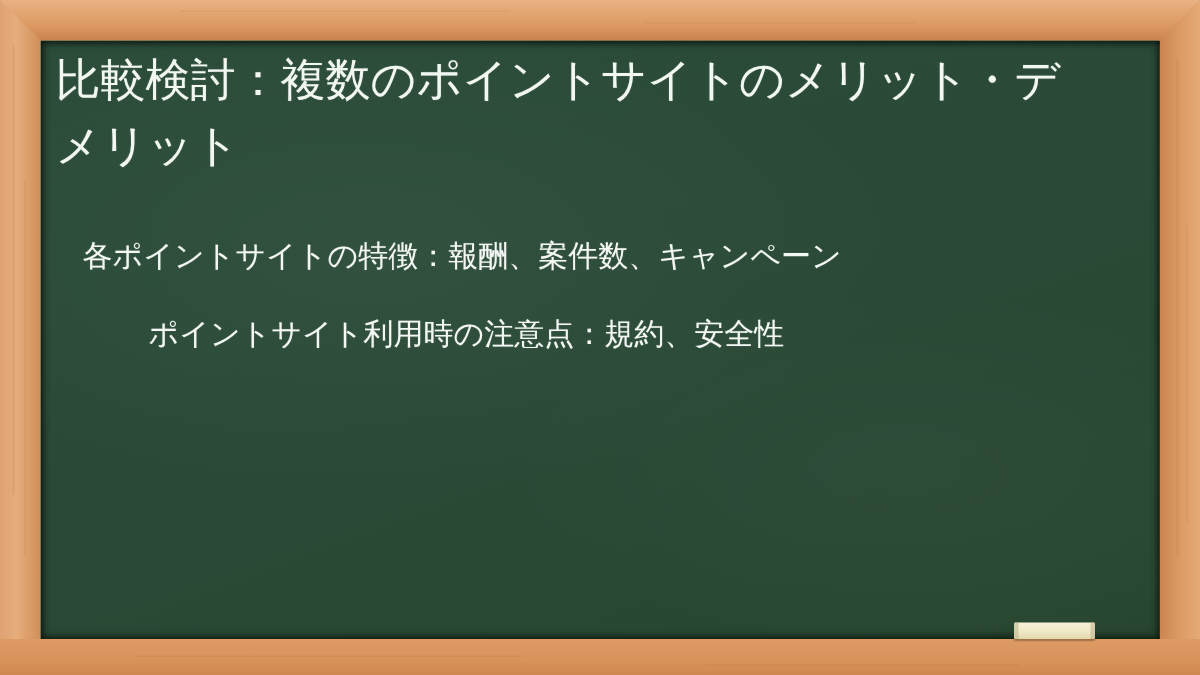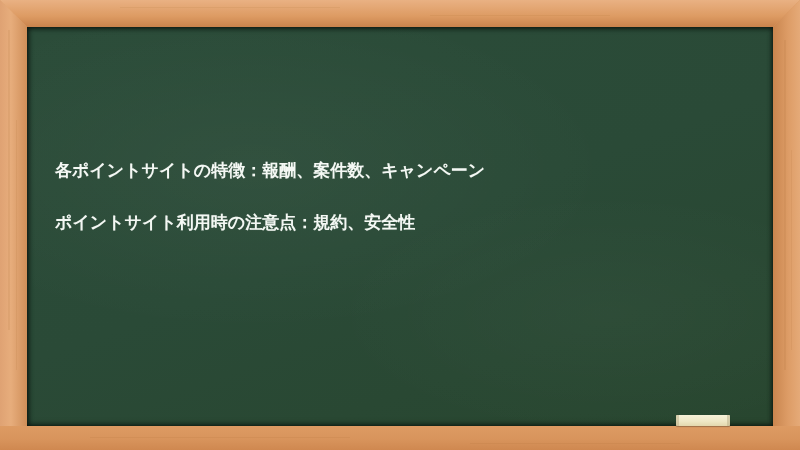--- a/index.html
+++ b/index.html
@@ -117,27 +117,27 @@
     text-shadow: 0 0 1px rgba(255,255,255,0.25);
   }
   .board-list {
     position: absolute;
     left: 28px;
     top: 122px;
     width: 706px;
   }
   .list-item {
     color: #f4f8f4;
-    font-size: 17px;
+    font-size: 20px;
     line-height: 43px;
-    font-weight: 700;
+    font-weight: 400;
     margin: 0 0 9px 0;
     text-shadow: 0 0 1px rgba(255,255,255,0.22);
   }
-  .list-item:last-child { margin-bottom: 0; }
+  .list-item:last-child { margin-bottom: 0; margin-left: 44px; }
 
   
   .chalk {
     position: absolute;
     left: 676px;
     top: 415px;
     width: 54px;
     height: 11px;
     background: linear-gradient(180deg, #f6f1d8 0%, #efe8c6 55%, #e3d8ae 100%);
     border-radius: 1px;
@@ -171,20 +171,21 @@
     <div class="grain grain-r2"></div>
     <div class="grain grain-t1"></div>
     <div class="grain grain-t2"></div>
     <div class="grain grain-b1"></div>
     <div class="grain grain-b2"></div>
   </div>
 
   <div class="board">
     <div class="board-inner">
 
+      <div class="board-title">比較検討：複数のポイントサイトのメリット・デメリット</div>
 
       <div class="board-list">
         <div class="list-item">各ポイントサイトの特徴：報酬、案件数、キャンペーン</div>
         <div class="list-item">ポイントサイト利用時の注意点：規約、安全性</div>
       </div>
 
     </div>
   </div>
 
   <div class="chalk">

